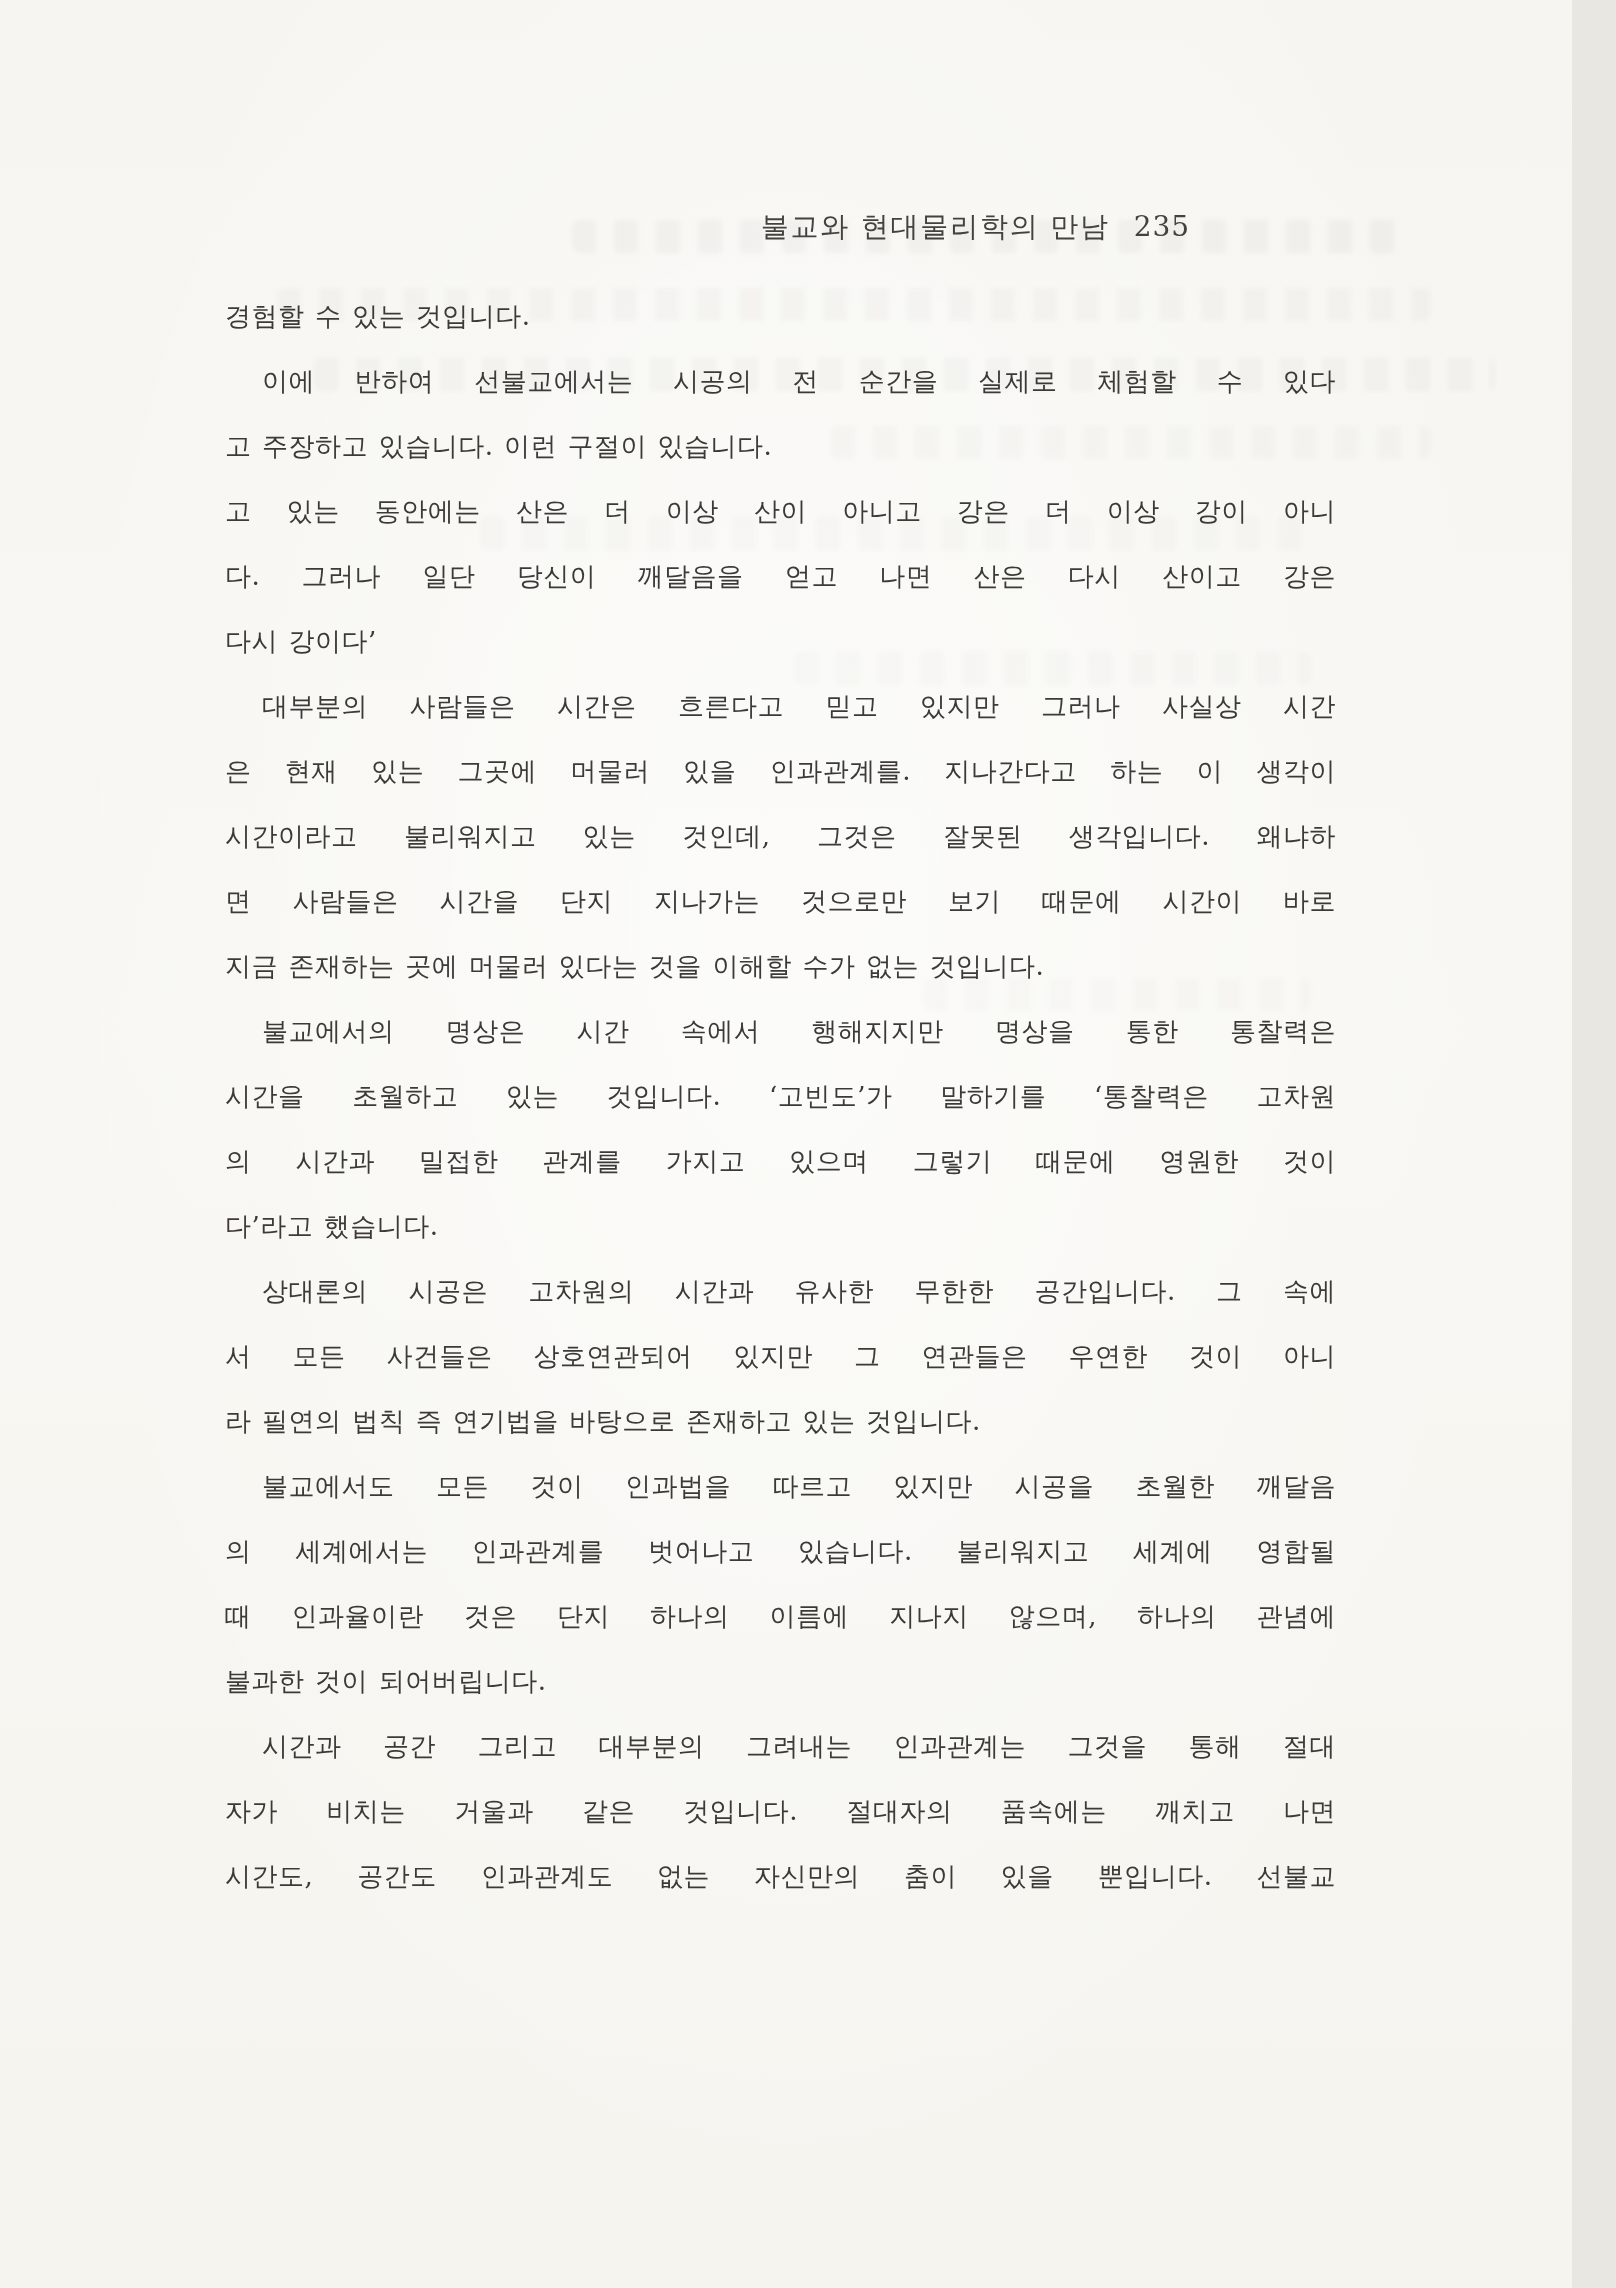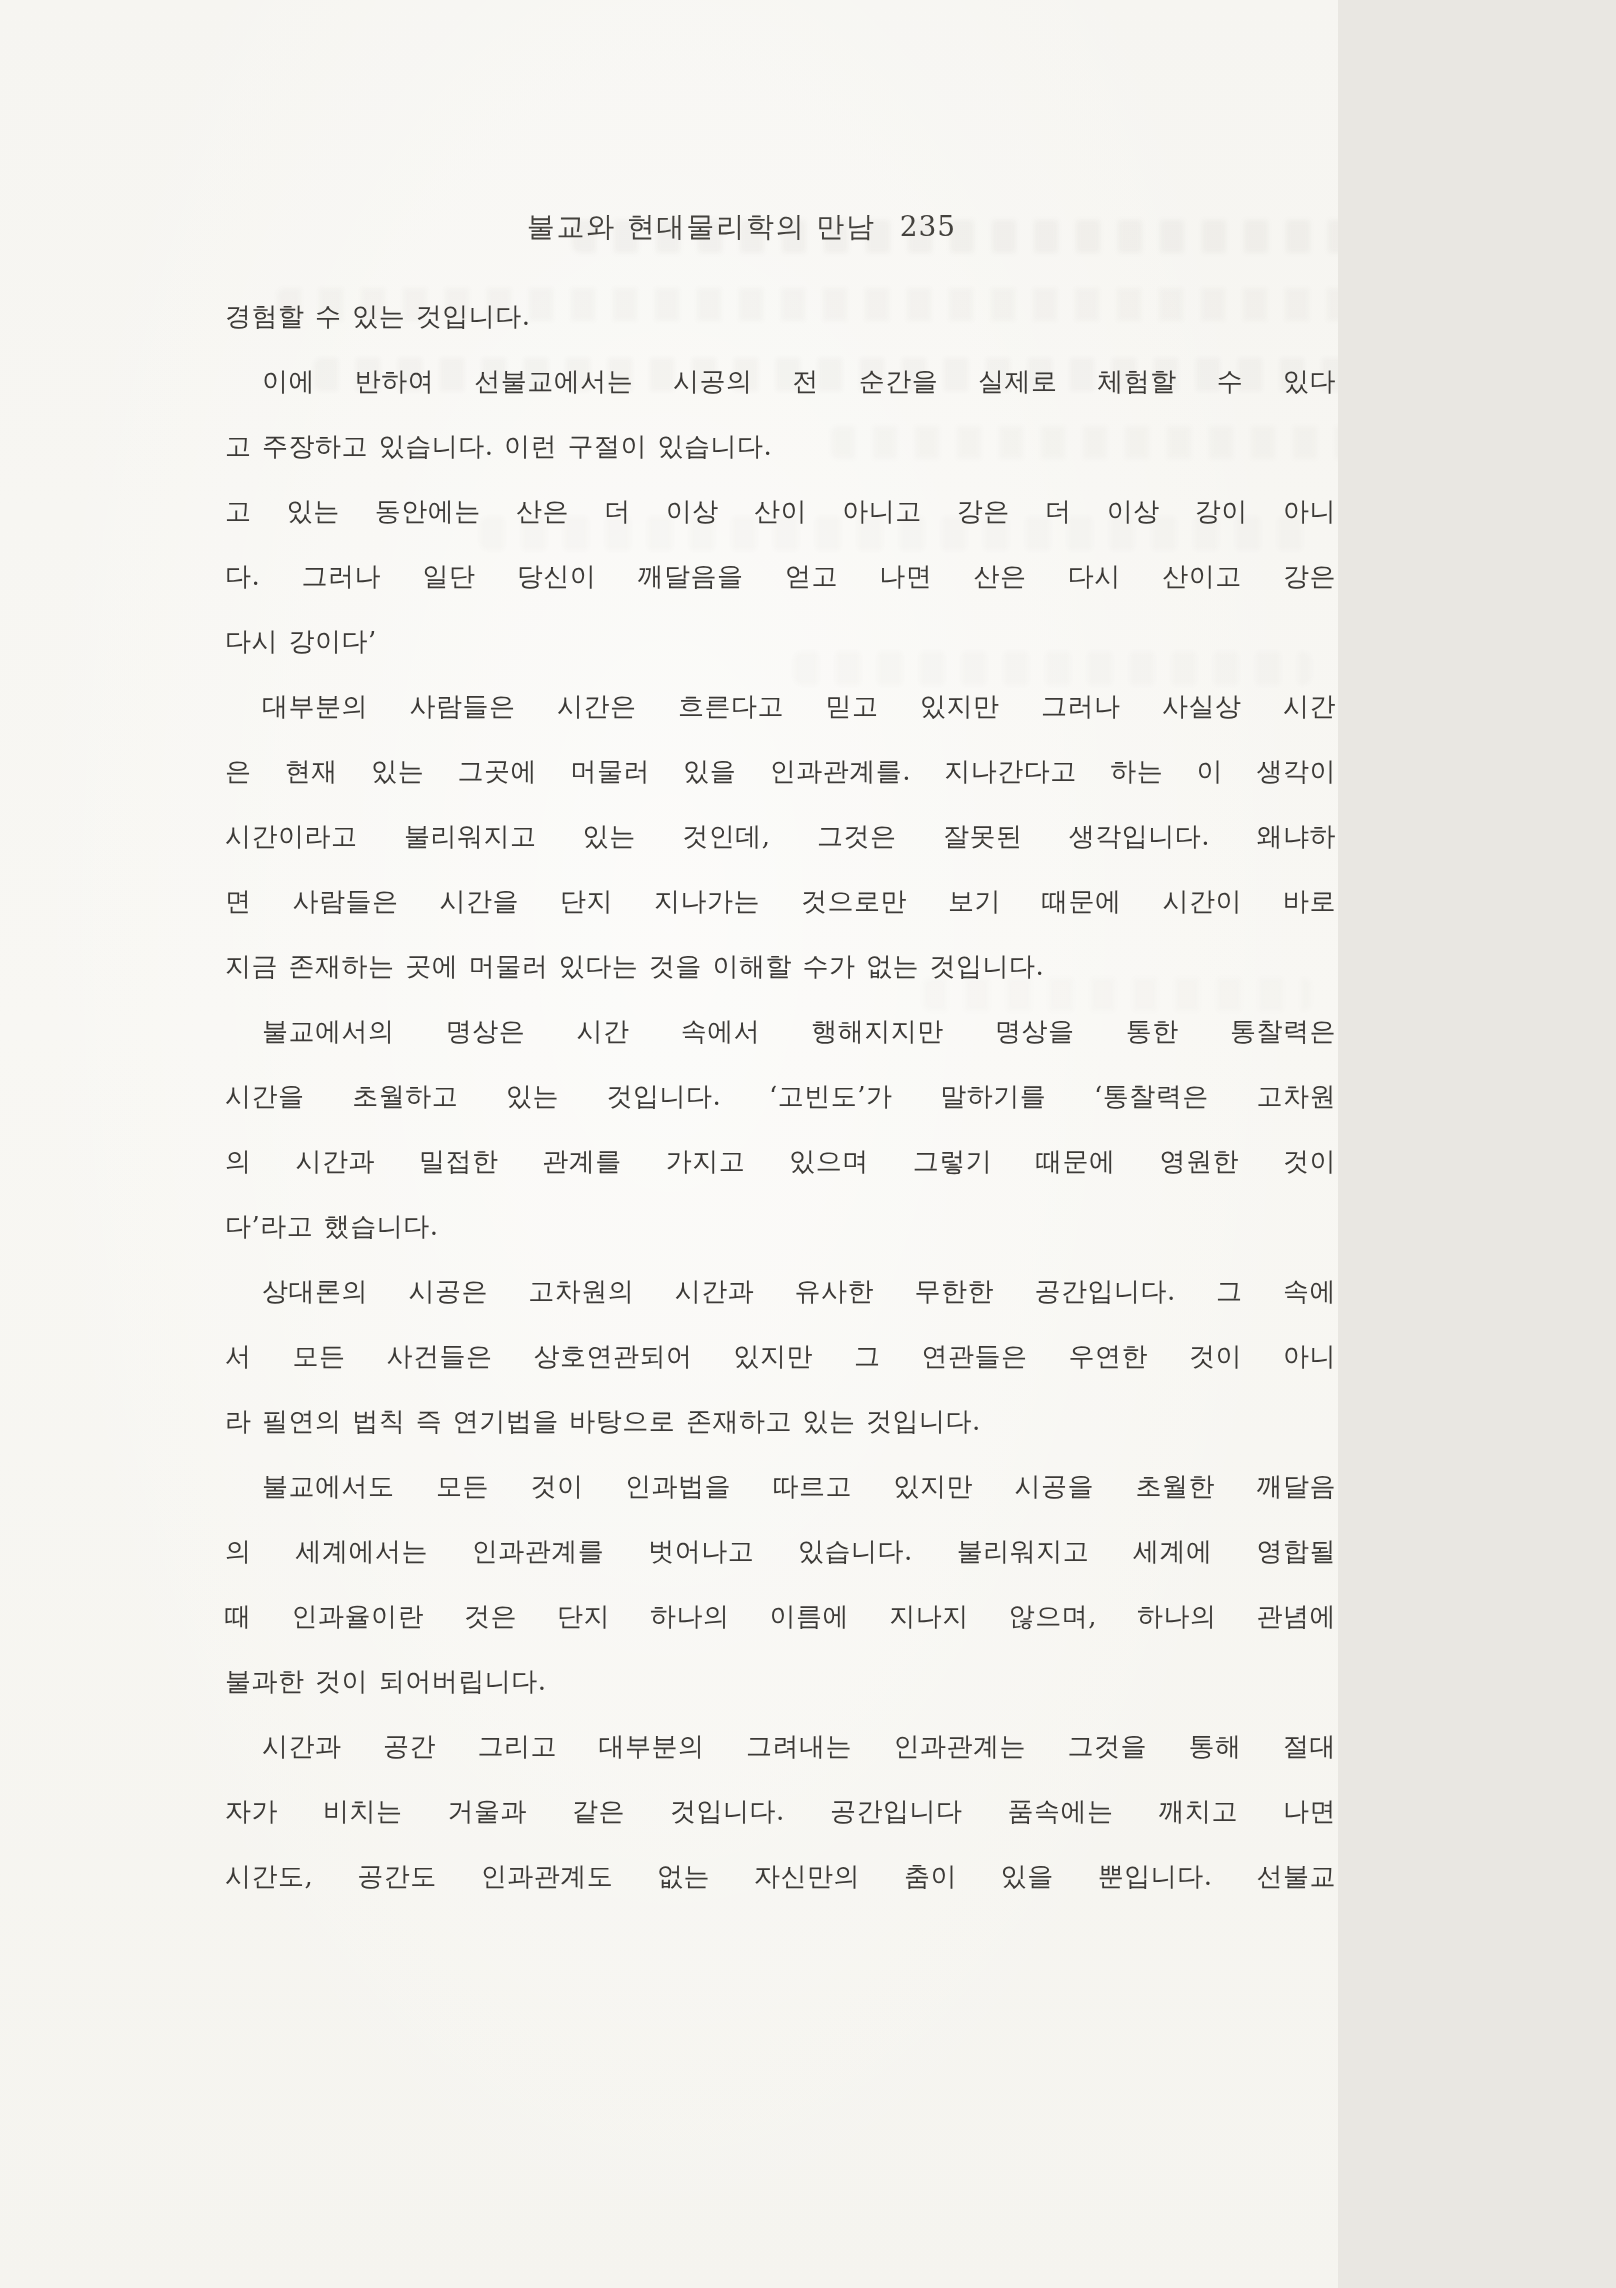--- a/index.html
+++ b/index.html
@@ -2,21 +2,21 @@
 <html style="font-size:14.8px"><head>
 <meta charset="utf-8">
 <style>
   html, body {
     margin: 0;
     padding: 0;
     background: #e9e7e2;
   }
   .page {
     position: relative;
-    width: 1338px;
+    width: 1572px;
     height: 2289px;
     background:
       radial-gradient(ellipse at 50% 40%, rgba(255,255,255,0.55), rgba(0,0,0,0) 70%),
       linear-gradient(180deg, #f6f5f1 0%, #f8f7f3 45%, #f5f4ef 100%);
     overflow: hidden;
     font-family: "DejaVu Serif", "Liberation Serif", serif;
     color: #3c3a37;
   }
   
   .bleed {
@@ -109,18 +109,18 @@
     <div class="line">의 시간과 밀접한 관계를 가지고 있으며 그렇기 때문에 영원한 것이</div>
     <div class="line pe">다’라고 했습니다.</div>
     <div class="line in">상대론의 시공은 고차원의 시간과 유사한 무한한 공간입니다. 그 속에</div>
     <div class="line">서 모든 사건들은 상호연관되어 있지만 그 연관들은 우연한 것이 아니</div>
     <div class="line pe">라 필연의 법칙 즉 연기법을 바탕으로 존재하고 있는 것입니다.</div>
     <div class="line in">불교에서도 모든 것이 인과법을 따르고 있지만 시공을 초월한 깨달음</div>
     <div class="line">의 세계에서는 인과관계를 벗어나고 있습니다. 불리워지고 세계에 영합될</div>
     <div class="line">때 인과율이란 것은 단지 하나의 이름에 지나지 않으며, 하나의 관념에</div>
     <div class="line pe">불과한 것이 되어버립니다.</div>
     <div class="line in">시간과 공간 그리고 대부분의 그려내는 인과관계는 그것을 통해 절대</div>
-    <div class="line">자가 비치는 거울과 같은 것입니다. 공간입니다 품속에는 깨치고 나면</div>
+    <div class="line">자가 비치는 거울과 같은 것입니다. 절대자의 품속에는 깨치고 나면</div>
     <div class="line">시간도, 공간도 인과관계도 없는 자신만의 춤이 있을 뿐입니다. 선불교</div>
   </div>
 
 </div>
 
 
 </body></html>

